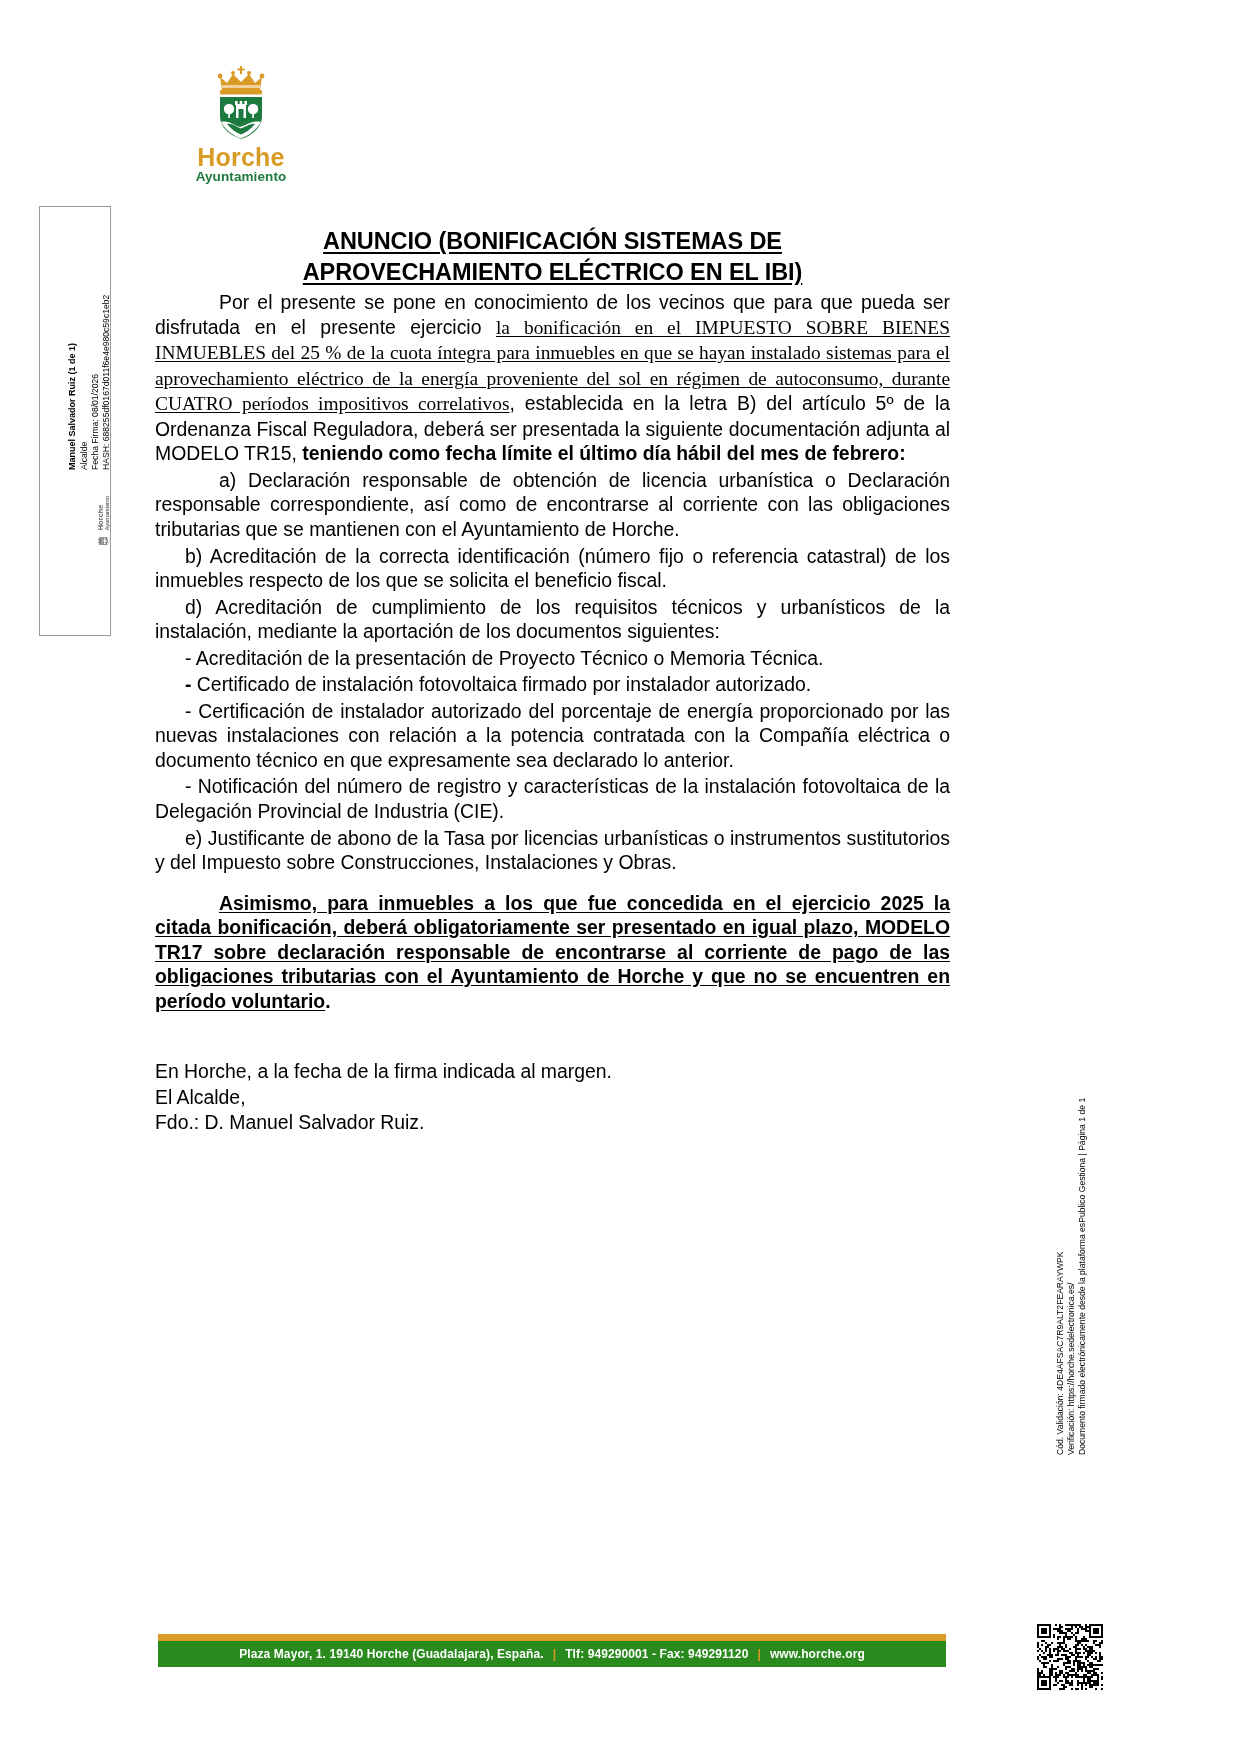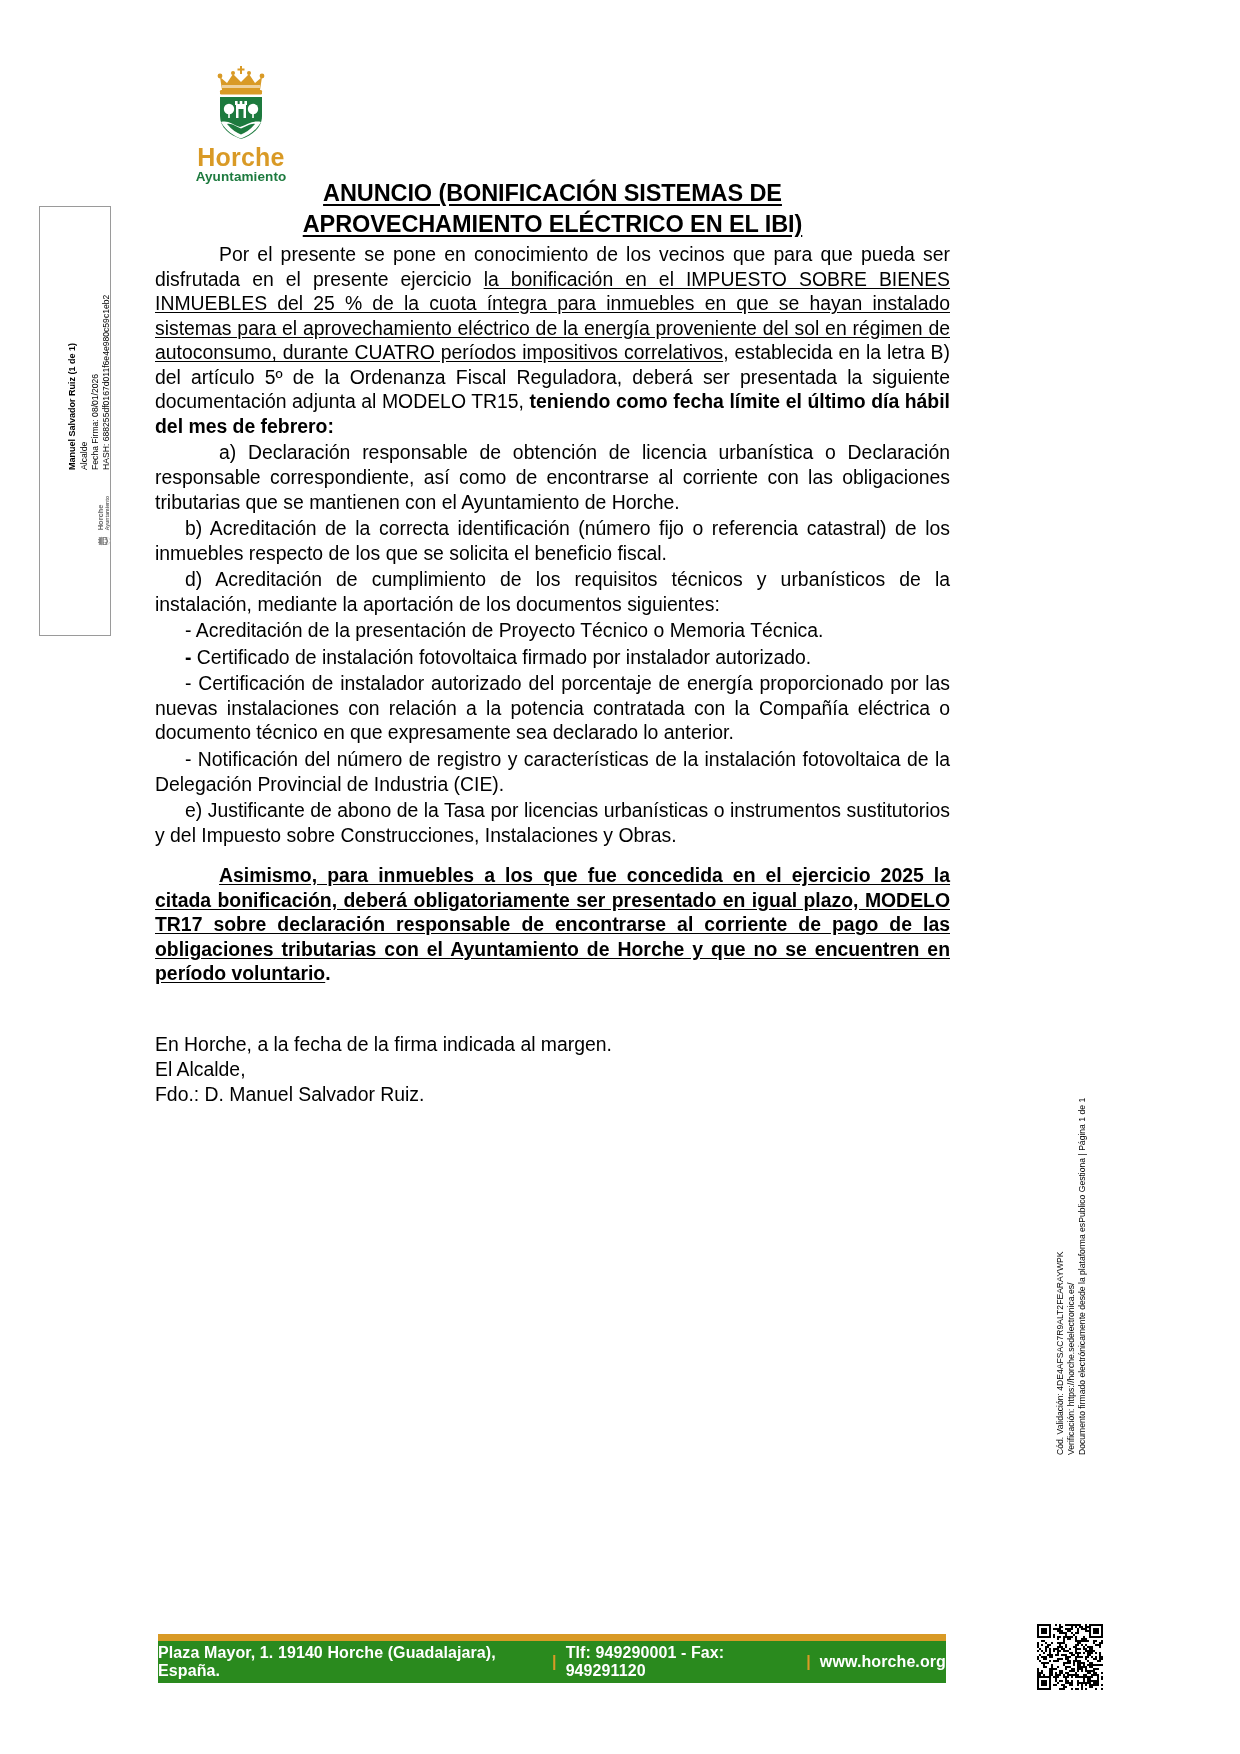--- a/index.html
+++ b/index.html
@@ -50,42 +50,43 @@
     font-size: 8.6px; line-height: 1.3; white-space: nowrap;
   }
   .right-strip .col { display: flex; flex-direction: column; }
 
   
   .doc { position: absolute; left: 155px; top: 178px; width: 795px; }
   .title {
     text-align: center; font-weight: bold; font-size: 23.5px;
     line-height: 1.32; text-decoration: underline; text-underline-offset: 3px;
     letter-spacing: -.1px;
+    margin-top: 48px;
   }
   p.body {
     font-size: 19.4px; line-height: 1.265; text-align: justify;
     text-justify: inter-word; margin-top: 2px;
   }
   .indent { text-indent: 64px; }
   .indent-sm { text-indent: 30px; }
-  .u { text-decoration: underline; text-underline-offset: 2px; }
+  .u { text-decoration: underline; text-underline-offset: 2px; font-family: Liberation Serif, serif; }
   .b { font-weight: bold; }
   .ub { font-weight: bold; text-decoration: underline; text-underline-offset: 2px; }
   .gap { height: 14px; }
 
   .closing { margin-top: 46px; text-align: left; font-size: 19.4px; line-height: 1.3; }
   .closing .bb { font-weight: bold; }
 
   
   .foot-wrap { position: absolute; left: 158px; top: 1634px; width: 788px; }
   .foot-orange { height: 7px; background: #d99a26; }
   .foot-green {
-    height: 42px; background: #2a8a1e; color: #fff;
+    height: 26px; background: #2a8a1e; color: #fff;
     display: flex; align-items: center; justify-content: center;
-    font-size: 16px; font-weight: bold; letter-spacing: .1px;
+    font-size: 12px; font-weight: bold; letter-spacing: .1px;
   }
   .foot-sep { color: #d99a26; margin: 0 9px; font-weight: bold; }
 
   
   .qr { position: absolute; left: 1037px; top: 1624px; width: 66px; height: 66px; }
   .qr canvas, .qr svg { display: block; }
 </style>
 </head>
 <body>
 

